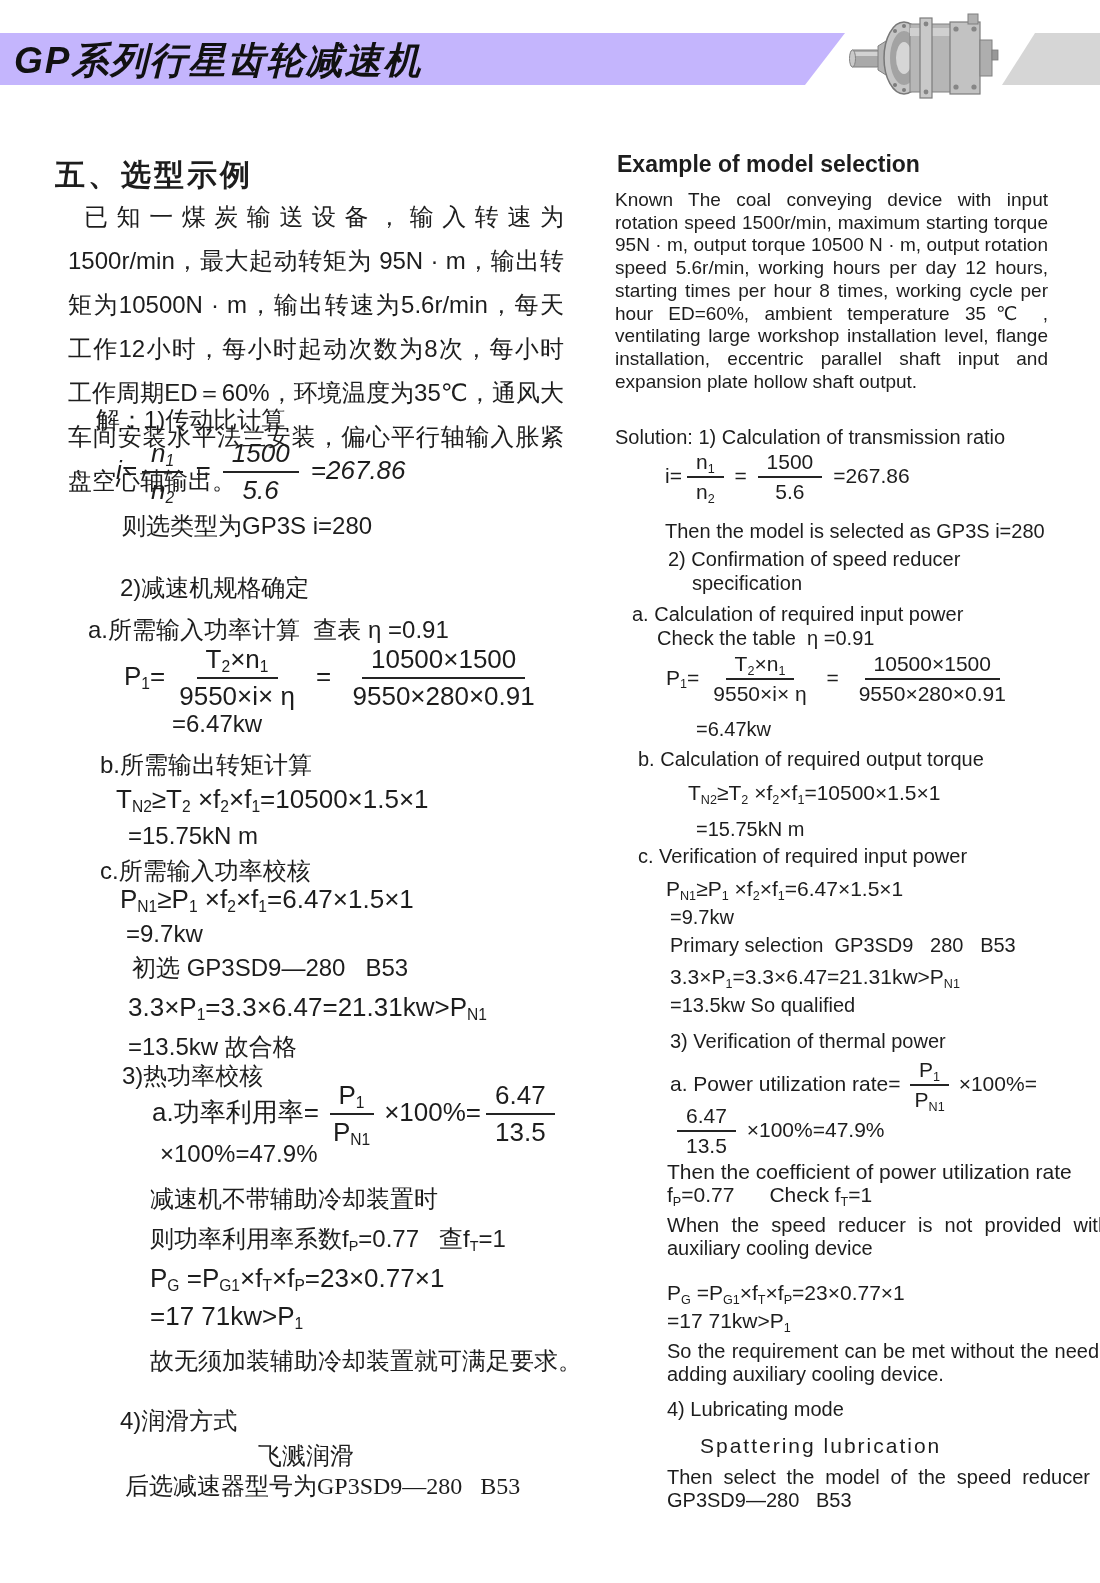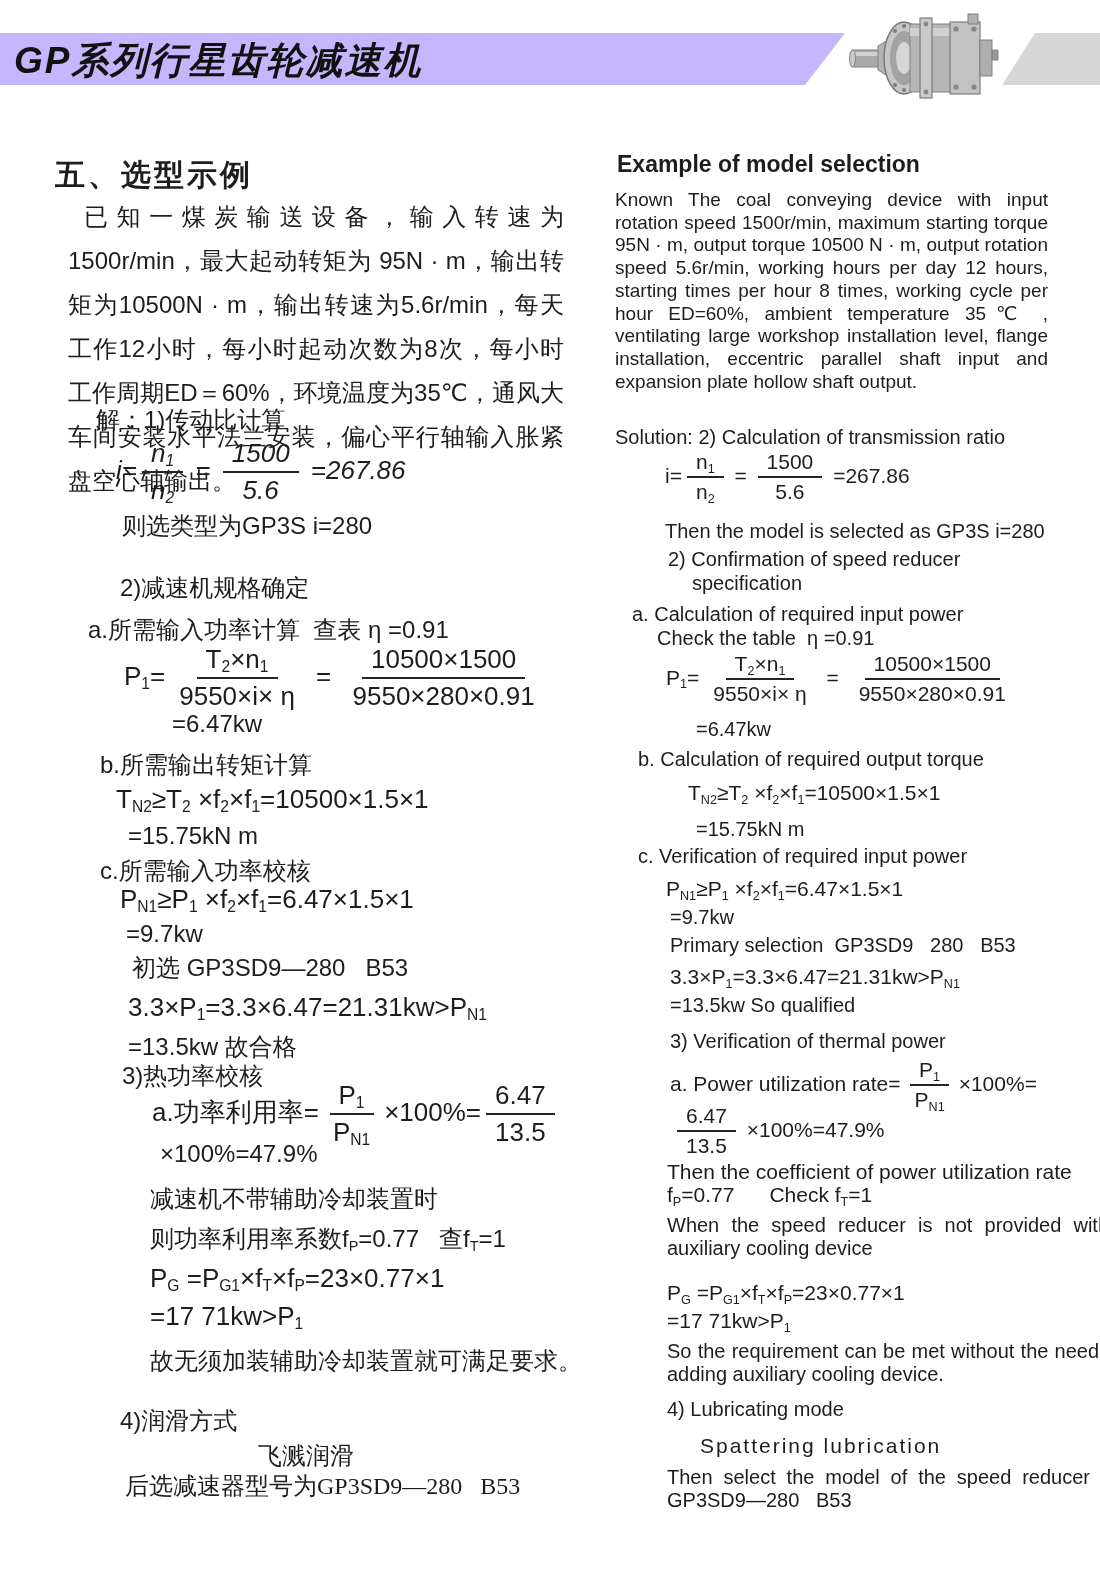--- a/index.html
+++ b/index.html
@@ -128,21 +128,21 @@
 
     <div class="ln cn" style="left:120px;top:1405px;">4)润滑方式</div>
     <div class="ln cn" style="left:258px;top:1440px;">飞溅润滑</div>
     <div class="ln cn" style="left:125px;top:1470px;font-family:Liberation Serif, serif;">后选减速器型号为GP3SD9—280   B53</div>
   </section>
 
   <section>
     <h2 class="ln en-h" style="left:617px;top:132px;">Example of model selection</h2>
     <p class="ln para en-para">Known  The coal conveying device with input rotation speed 1500r/min, maximum starting torque 95N · m, output torque 10500 N · m, output rotation speed 5.6r/min, working hours per day 12 hours, starting times per hour 8 times, working cycle per hour ED=60%, ambient temperature 35℃ , ventilating large workshop installation level, flange installation, eccentric parallel shaft input and expansion plate hollow shaft output.</p>
 
-    <div class="ln en" style="left:615px;top:426px;">Solution: 2) Calculation of transmission ratio</div>
+    <div class="ln en" style="left:615px;top:426px;">Solution: 1) Calculation of transmission ratio</div>
     <div class="ln formula f-en" style="left:665px;top:450px;">i=<span class="frac"><span class="fn">n<sub>1</sub></span><span class="fd">n<sub>2</sub></span></span> = <span class="frac"><span class="fn">1500</span><span class="fd">5.6</span></span> =267.86</div>
     <div class="ln en" style="left:665px;top:520px;">Then the model is selected as GP3S i=280</div>
 
     <div class="ln en" style="left:668px;top:548px;">2) Confirmation of speed reducer</div>
     <div class="ln en" style="left:692px;top:572px;">specification</div>
     <div class="ln en" style="left:632px;top:603px;">a. Calculation of required input power</div>
     <div class="ln en" style="left:657px;top:627px;">Check the table  η =0.91</div>
     <div class="ln formula f-en" style="left:666px;top:652px;">P<sub>1</sub>=<span class="frac"><span class="fn">T<sub>2</sub>×n<sub>1</sub></span><span class="fd">9550×i× η</span></span> = <span class="frac"><span class="fn">10500×1500</span><span class="fd">9550×280×0.91</span></span></div>
     <div class="ln en" style="left:696px;top:718px;">=6.47kw</div>
 

